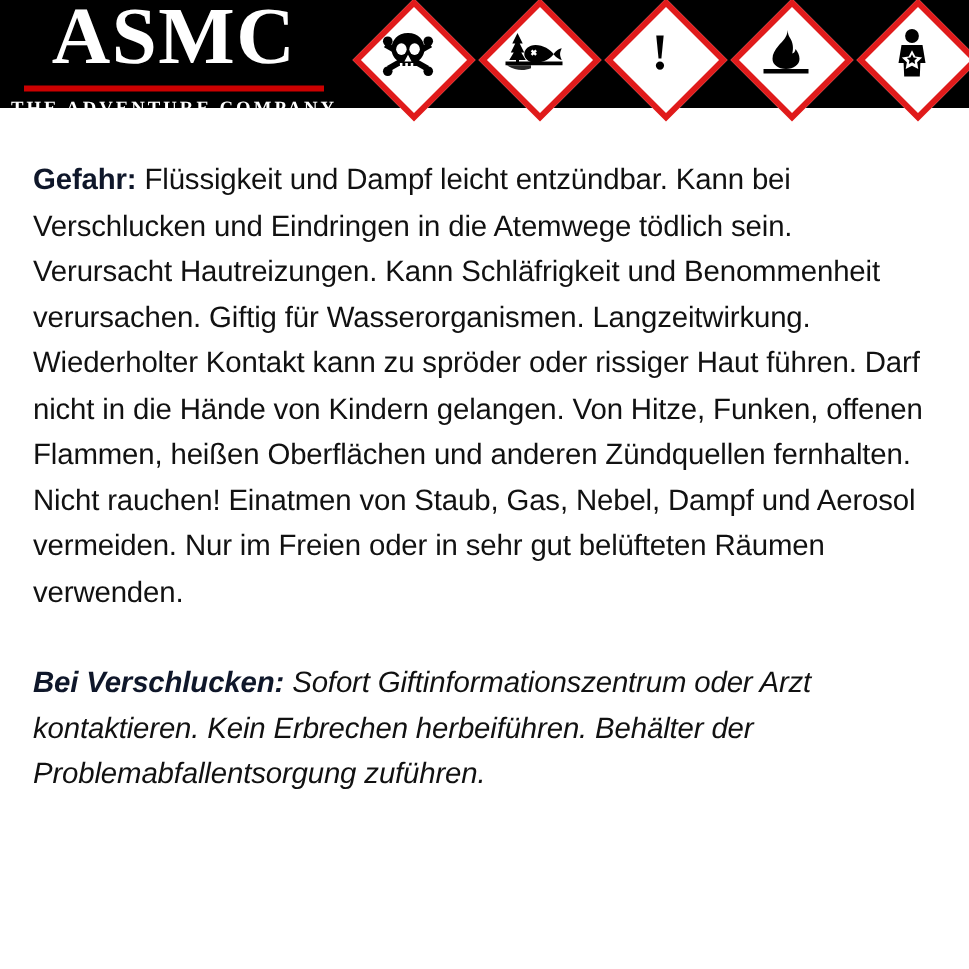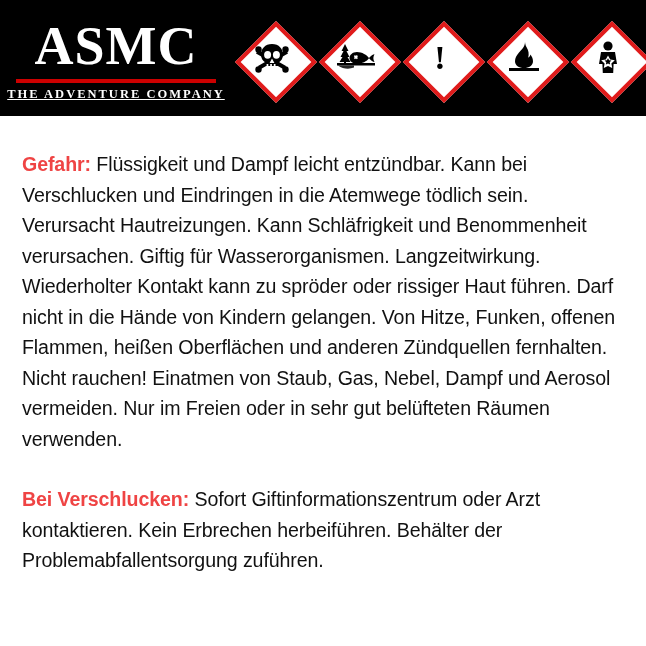--- a/index.html
+++ b/index.html
@@ -17,21 +17,21 @@
     position: relative;
     width: 646px;
     height: 646px;
     background: #ffffff;
   }
 
   
   .header {
     position: relative;
     width: 646px;
-    height: 116px;
+    height: 72px;
     background: #000000;
     display: flex;
     align-items: center;
   }
   .logo-block {
     width: 232px;
     height: 104px;
     position: relative;
     flex: 0 0 232px;
     display: flex;
@@ -121,24 +121,24 @@
   }
   .para {
     font-family: "Liberation Sans", sans-serif;
     font-size: 19.6px;
     line-height: 30.5px;
     color: #111111;
     text-align: left;
     margin: 0;
     letter-spacing: -0.1px;
   }
-  .para + .para { margin-top: 30px; }
+  .para + .para { margin-top: 30px; font-style: italic; }
   .para b {
     font-weight: bold;
-    color: #ef4444;
+    color: #0f172a;
   }
 </style>
 </head>
 <body>
 
 <div class="page">
 
   <div class="header">
 
     <div class="logo-block">

